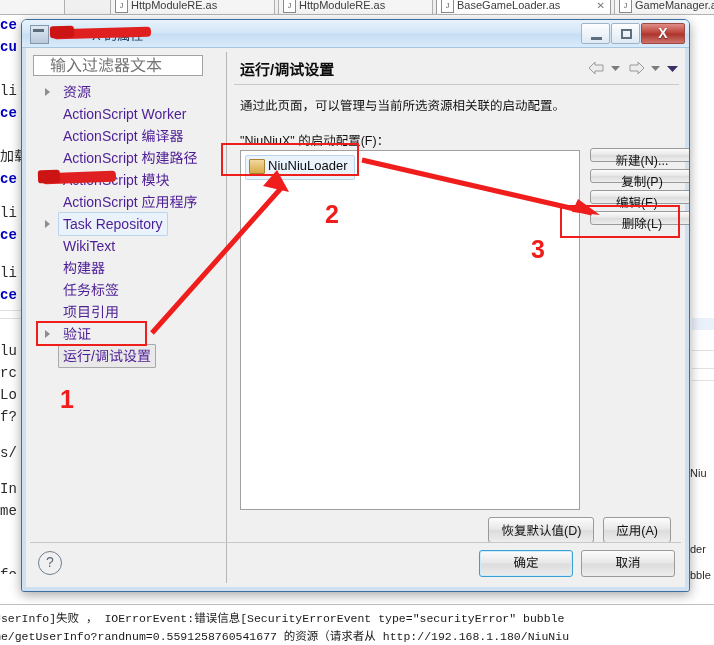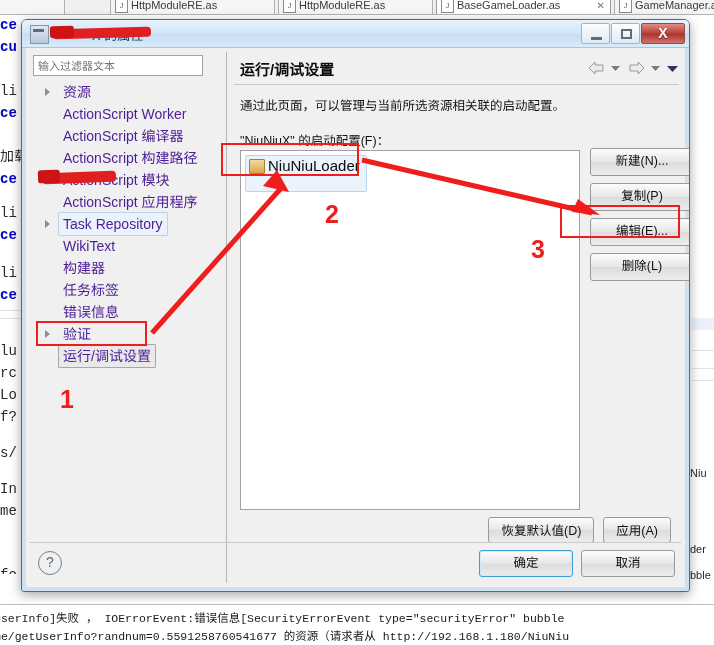--- a/index.html
+++ b/index.html
@@ -69,22 +69,22 @@
               background:linear-gradient(#e08e88,#b93c33 50%,#a8332b 52%,#d0736b);}
   .wbtn .mini{position:absolute;left:9px;top:13px;width:11px;height:3px;background:#5d6e7e;}
   .wbtn .maxi{position:absolute;left:9px;top:5px;width:11px;height:10px;border:2px solid #5d6e7e;box-sizing:border-box;}
   .wbtn .xg{position:absolute;left:0;top:0;width:100%;height:100%;line-height:19px;text-align:center;
             color:#fff;font-size:14px;font-weight:bold;text-shadow:0 1px 1px rgba(0,0,0,.5);}
 
   .dlg-body{position:absolute;left:4px;top:28px;right:4px;bottom:4px;background:#f0f0f0;}
 
   
   .filter-input{position:absolute;left:7px;top:7px;width:170px;height:21px;box-sizing:border-box;
-                border:1px solid #a3a3a3;background:#fff;font-size:11px;color:#8a8a8a;
-                padding:2px 4px;font-family:"Liberation Sans","DejaVu Sans",sans-serif;}
+                border:1px solid #a3a3a3;background:#fff;font-size:16px;color:#8a8a8a;
+                padding:2px 16px;font-family:"Liberation Sans","DejaVu Sans",sans-serif;}
   .tree{position:absolute;left:7px;top:33px;width:186px;bottom:6px;overflow:hidden;}
   .trow{height:22px;line-height:22px;font-size:14px;color:#4c1d95;white-space:nowrap;position:relative;
         padding-left:26px;}
   .trow .arrow{position:absolute;left:12px;top:7px;width:0;height:0;
                border-left:5px solid #8d8d8d;border-top:4px solid transparent;border-bottom:4px solid transparent;}
   .trow .lbl{display:inline-block;padding:0 4px;}
   .trow.focused .lbl{background:#eaf3fc;border:1px solid #b9d4ec;margin:-1px 0 0 -1px;border-radius:1px;}
   .trow.selected .lbl{background:#e9e9e9;border:1px solid #a8a8a8;margin:-1px 0 0 -1px;border-radius:1px;}
 
   .vsplit{position:absolute;left:200px;top:4px;bottom:4px;width:1px;background:#b5b5b5;}
@@ -94,32 +94,32 @@
   .page-title{position:absolute;left:8px;top:6px;font-size:15px;font-weight:bold;color:#0c0c0c;}
   .navbar{position:absolute;right:4px;top:8px;height:20px;}
   .nav-ico{float:left;margin-left:7px;position:relative;width:17px;height:16px;}
   .nav-small{float:left;margin-left:5px;position:relative;width:11px;height:16px;}
   .title-rule{position:absolute;left:2px;top:32px;right:2px;height:1px;background:#c9c9c9;}
   .desc{position:absolute;left:8px;top:45px;right:8px;font-size:12.5px;color:#111;line-height:18px;}
 
   .grp-label{position:absolute;left:8px;top:78px;font-size:12.5px;color:#111;}
   .listbox{position:absolute;left:8px;top:98px;width:340px;height:360px;background:#fff;
            border:1px solid #a0a0a0;box-sizing:border-box;overflow:hidden;}
-  .listitem{position:absolute;left:4px;top:4px;height:19px;line-height:19px;padding:0 6px 16px 22px;
-            font-size:15px;color:#0c0c0c;background:#eaf3fc;border:1px solid #b9d4ec;border-radius:2px;
+  .listitem{position:absolute;left:4px;top:4px;height:19px;line-height:19px;padding:0 6px 4px 22px;
+            font-size:13px;color:#0c0c0c;background:#eaf3fc;border:1px solid #b9d4ec;border-radius:2px;
             white-space:nowrap;}
   .listitem .ico{position:absolute;left:3px;top:3px;width:14px;height:13px;
                  background:linear-gradient(#f2d9a0,#d7a945);border:1px solid #a8822f;border-radius:1px;}
   .li-redact{position:absolute;left:20px;top:152px;width:74px;height:11px;background:#e02020;
              border-radius:4px;transform:rotate(-2deg);z-index:4;}
   .li-redact:after{content:"";position:absolute;left:-4px;top:-3px;width:22px;height:13px;
                    background:#cc1414;border-radius:3px;}
 
   .sidebtns{position:absolute;left:358px;top:96px;width:104px;}
-  .sbtn{width:104px;height:28px;margin-bottom:7px;box-sizing:border-box;
+  .sbtn{width:104px;height:14px;margin-bottom:7px;box-sizing:border-box;
         border:1px solid #9a9a9a;border-radius:3px;
         background:linear-gradient(#fcfcfc,#e7e7e7 48%,#dcdcdc 52%,#ededed);
         font-size:12.5px;color:#111;line-height:24px;text-align:center;
         font-family:"Liberation Sans","DejaVu Sans",sans-serif;}
 
   .midbtns{position:absolute;right:10px;top:465px;}
   .mbtn{float:left;margin-left:9px;height:26px;padding:1px 12px;box-sizing:border-box;
         border:1px solid #9a9a9a;border-radius:3px;
         background:linear-gradient(#fcfcfc,#e7e7e7 48%,#dcdcdc 52%,#ededed);
         font-size:12.5px;color:#111;line-height:24px;text-align:center;}
@@ -249,21 +249,21 @@
       <div class="trow"><span class="arrow"></span><span class="lbl">资源</span></div>
       <div class="trow"><span class="lbl">ActionScript Worker</span></div>
       <div class="trow"><span class="lbl">ActionScript 编译器</span></div>
       <div class="trow"><span class="lbl">ActionScript 构建路径</span></div>
       <div class="trow"><span class="lbl">ActionScript 模块</span></div>
       <div class="trow"><span class="lbl">ActionScript 应用程序</span></div>
       <div class="trow focused"><span class="arrow"></span><span class="lbl">Task Repository</span></div>
       <div class="trow"><span class="lbl">WikiText</span></div>
       <div class="trow"><span class="lbl">构建器</span></div>
       <div class="trow"><span class="lbl">任务标签</span></div>
-      <div class="trow"><span class="lbl">错误信息</span></div>
+      <div class="trow"><span class="lbl">项目引用</span></div>
       <div class="trow"><span class="arrow"></span><span class="lbl">验证</span></div>
       <div class="trow selected"><span class="lbl">运行/调试设置</span></div>
     </div>
 
     <div class="vsplit"></div>
 
     <div class="rpane">
       <div class="page-title">运行/调试设置</div>
 
       <div class="navbar">

